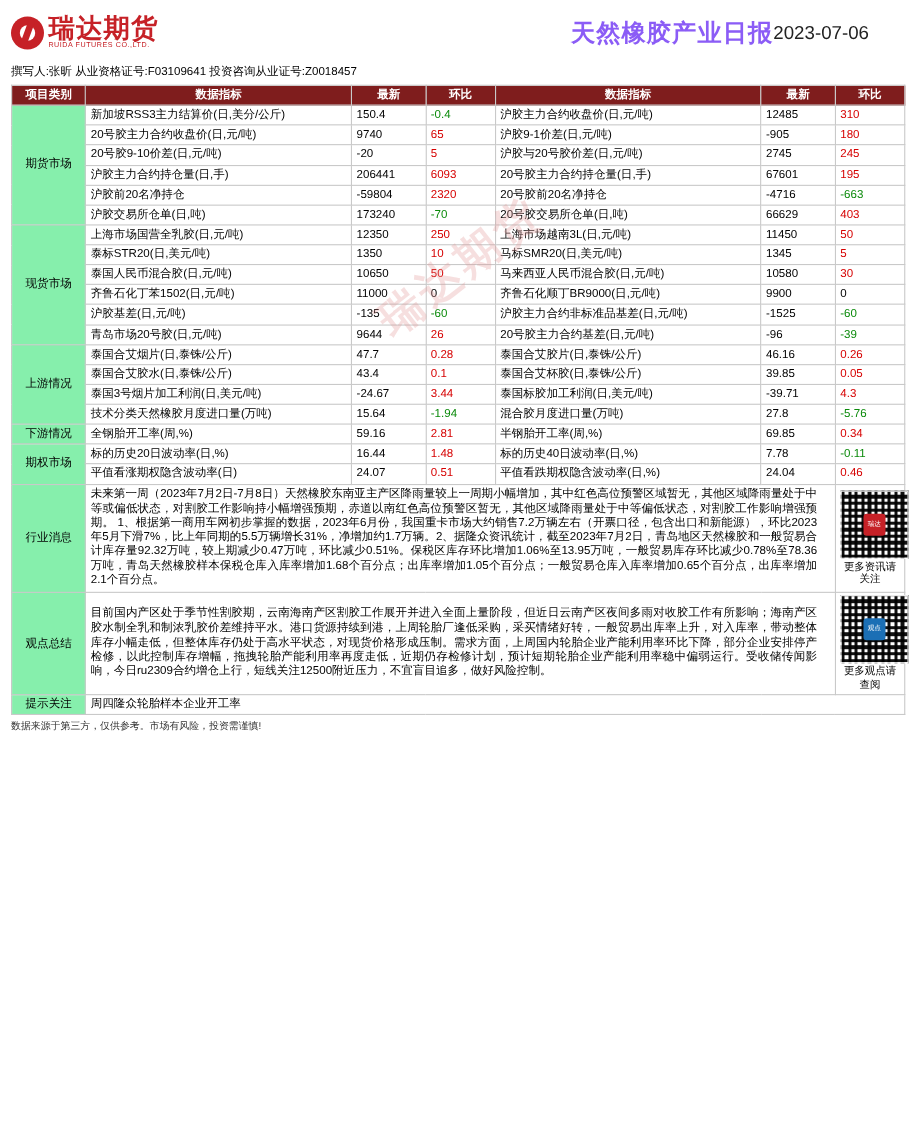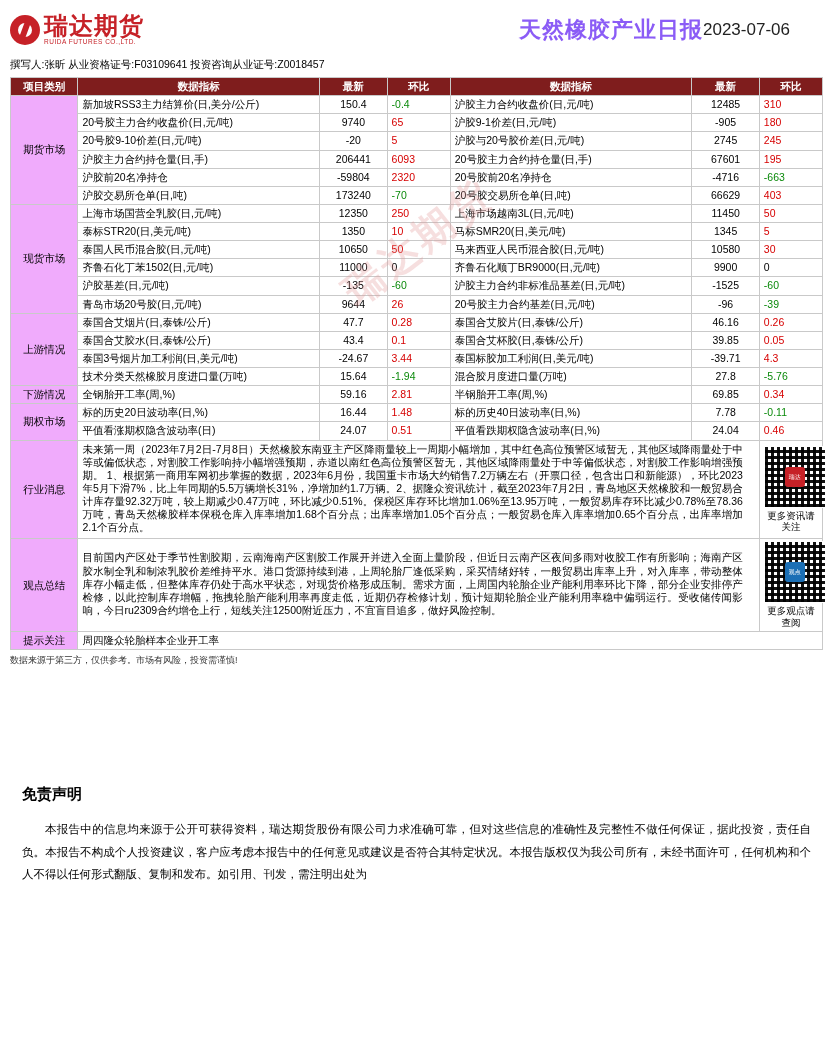--- a/index.html
+++ b/index.html
@@ -79,24 +79,24 @@
     padding: 4px 2px;
     font-size: 11px;
     border: 1px solid #2572b8;
   }
   .col-cat { width: 62px; }
   .col-ind { width: 222px; }
   .col-last { width: 62px; }
   .col-chg { width: 58px; }
 
   td.cat {
-    text-align:center; font-weight:normal; background:#f0abfc;
+    text-align:center; font-weight:normal; background:#86efac;
   }
   td.ind { text-align:left; }
-  td.num { text-align:center; padding-right:8px; }
+  td.num { text-align:left; padding-right:8px; }
   td.chg { text-align:left; padding-right:8px; }
   .up { color:#d60000; }
   .down { color:#0b8a0b; }
   .flat { color:#000; }
 
   
   .news-row td { vertical-align: top; }
   .news-text {
     text-align: justify;
     line-height: 1.55;
@@ -377,18 +377,14 @@
         </tr>
         <tr>
           <td class="cat tip-label">提示关注</td>
           <td class="tip-text" colspan="6">周四隆众轮胎样本企业开工率</td>
         </tr>
       </tbody>
   </table>
 
   <div class="footnote">数据来源于第三方，仅供参考。市场有风险，投资需谨慎!</div>
 
-  <div class="disclaimer">
-    <h2>免责声明</h2>
-    <p>本报告中的信息均来源于公开可获得资料，瑞达期货股份有限公司力求准确可靠，但对这些信息的准确性及完整性不做任何保证，据此投资，责任自负。本报告不构成个人投资建议，客户应考虑本报告中的任何意见或建议是否符合其特定状况。本报告版权仅为我公司所有，未经书面许可，任何机构和个人不得以任何形式翻版、复制和发布。如引用、刊发，需注明出处为</p>
-  </div>
 
 </div>
 
 </body></html>

